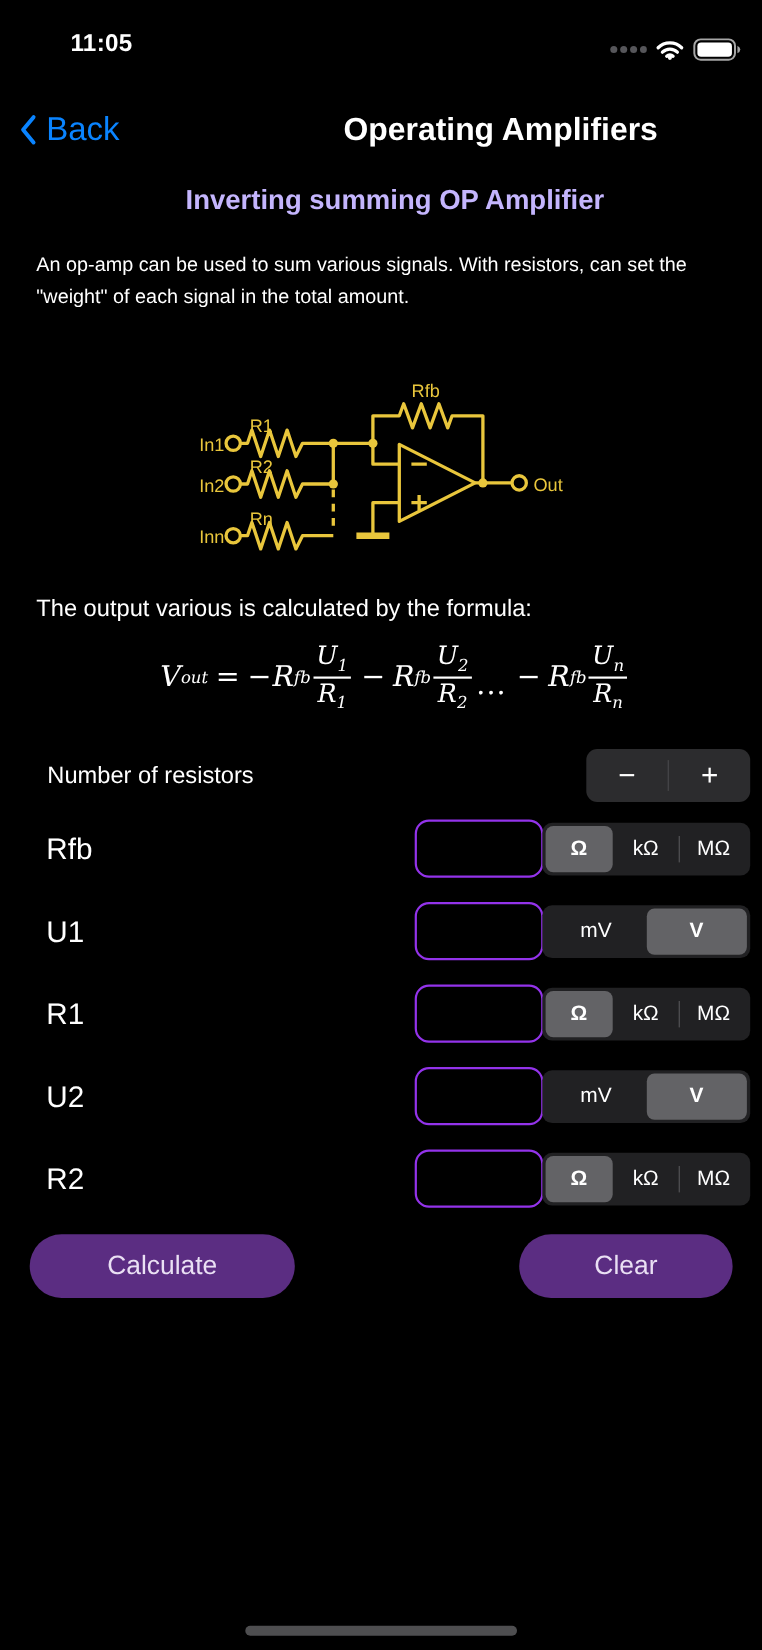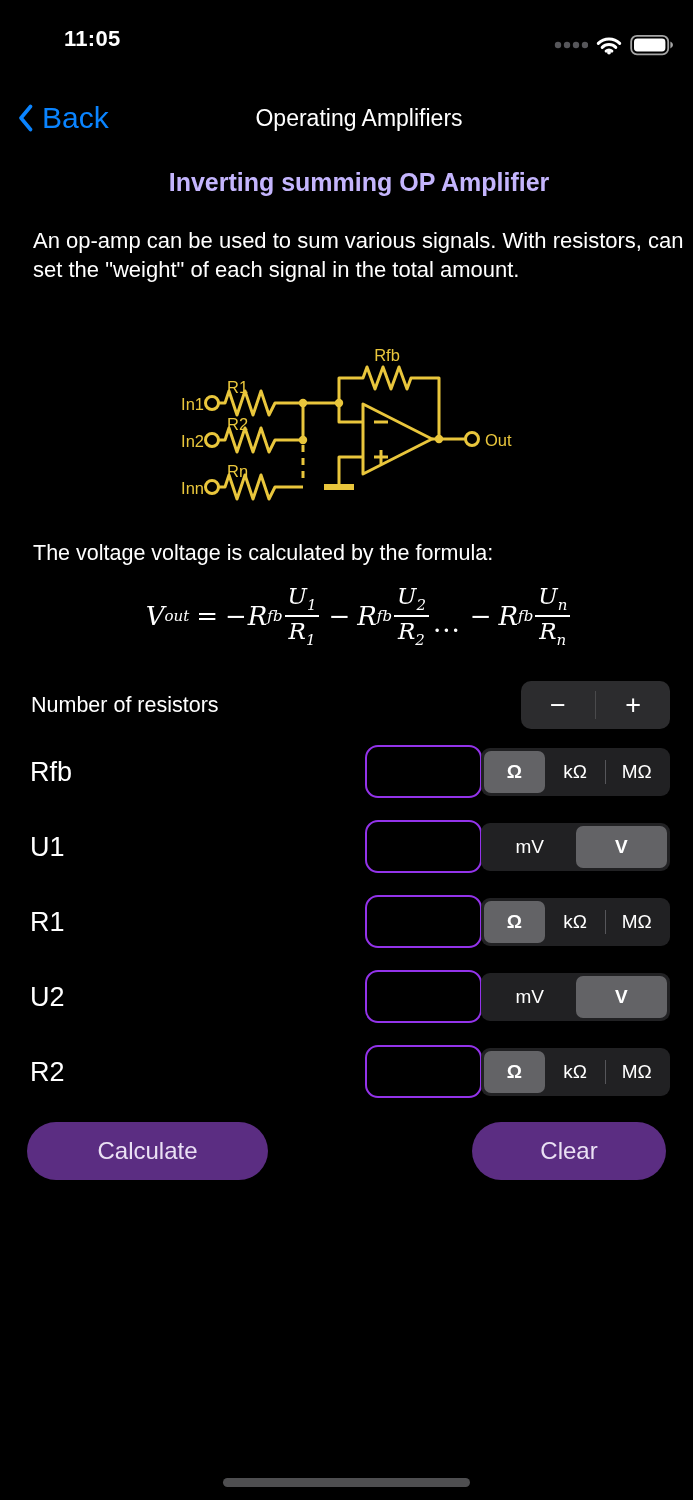--- a/index.html
+++ b/index.html
@@ -7,41 +7,41 @@
           font-family:"Liberation Sans",sans-serif;color:#fff;padding-left:25px;}
 
   
   .status-time{position:absolute;left:64px;top:26px;font-size:22px;font-weight:700;letter-spacing:.3px;}
   .status-icons{position:absolute;right:44px;top:32px;display:flex;align-items:center;gap:8px;height:26px;}
 
   
   .nav-bar{position:absolute;top:96px;left:0;right:0;height:44px;}
   .back-button{position:absolute;left:18px;top:0;height:44px;display:flex;align-items:center;gap:9px;
                color:#0a84ff;font-size:30px;cursor:pointer;}
-  .nav-title{position:absolute;left:120px;right:120px;text-align:center;font-size:23px;font-weight:400;line-height:44px;}
+  .nav-title{position:absolute;left:120px;right:120px;text-align:right;font-size:29px;font-weight:700;line-height:44px;}
 
   .heading{position:absolute;top:168px;left:0;right:0;margin:0;text-align:center;
            font-size:25px;font-weight:700;color:#c4b5fd;}
-  .desc{position:absolute;top:226px;left:33px;right:30px;margin:0;font-size:22px;line-height:29px;font-weight:400;}
+  .desc{position:absolute;top:226px;left:33px;right:30px;margin:0;font-size:18px;line-height:29px;font-weight:400;}
   .formula-intro{position:absolute;top:541px;left:33px;margin:0;font-size:21.5px;}
 
   .circuit{position:absolute;left:158px;top:340px;}
 
   
   .formula{position:absolute;top:578px;left:0;right:0;height:76px;display:flex;justify-content:center;
            align-items:center;font-family:"DejaVu Serif",serif;font-style:italic;font-size:26px;}
   .formula sub{font-size:15px;font-style:italic;}
   .formula .op{margin:0 7px;font-style:normal;}
   .frac{display:inline-flex;flex-direction:column;align-items:center;font-size:23px;line-height:1.08;margin:0 2px;}
   .frac-num{padding:0 3px 2px;border-bottom:2px solid #fff;}
   .frac-den{padding-top:2px;}
   .ellipsis{position:relative;top:7px;margin:0 2px;font-style:normal;letter-spacing:1px;}
 
   
-  .form-row{position:absolute;left:4px;width:603px;height:54px;}
+  .form-row{position:absolute;left:16px;width:603px;height:54px;}
   .row-label{position:absolute;left:26px;font-size:27px;line-height:54px;}
   .count-label{position:absolute;left:27px;font-size:21.5px;line-height:48px;}
   .field{position:absolute;left:361px;top:0;width:93px;height:49px;background:#000;
          border:2.5px solid #9333ea;border-radius:13px;color:#fff;font-size:22px;padding:0 10px;outline:none;}
   .segmented{position:absolute;left:477px;top:3px;width:189px;height:48px;background:#212123;
              border-radius:9px;display:flex;padding:3px;box-sizing:border-box;}
   .segment{flex:1;display:flex;align-items:center;justify-content:center;font-size:19px;color:#fff;
            border-radius:7px;cursor:pointer;}
   .segment.selected{background:#636366;font-weight:600;}
   .seg-divider{width:1px;background:#56565a;margin:9px 0;}
@@ -136,21 +136,21 @@
       <text x="46" y="107" text-anchor="end">In2</text>
       <text x="46" y="154" text-anchor="end">Inn</text>
       <text x="69" y="53">R1</text>
       <text x="69" y="90">R2</text>
       <text x="69" y="137">Rn</text>
       <text x="229" y="21" text-anchor="middle">Rfb</text>
       <text x="327" y="106">Out</text>
     </g>
   </svg>
 
-  <p class="formula-intro">The voltage voltage is calculated by the formula:</p>
+  <p class="formula-intro">The output various is calculated by the formula:</p>
   <div class="formula">
     <span>V</span>
       <sub>out</sub>
     <span class="op">=</span>
     <span class="op" style="margin:0 1px 0 0">−</span>
     <span>R</span>
       <sub>fb</sub>
     <span class="frac">
         <span class="frac-num"><span>U</span><sub>1</sub></span>
         <span class="frac-den"><span>R</span><sub>1</sub></span>

